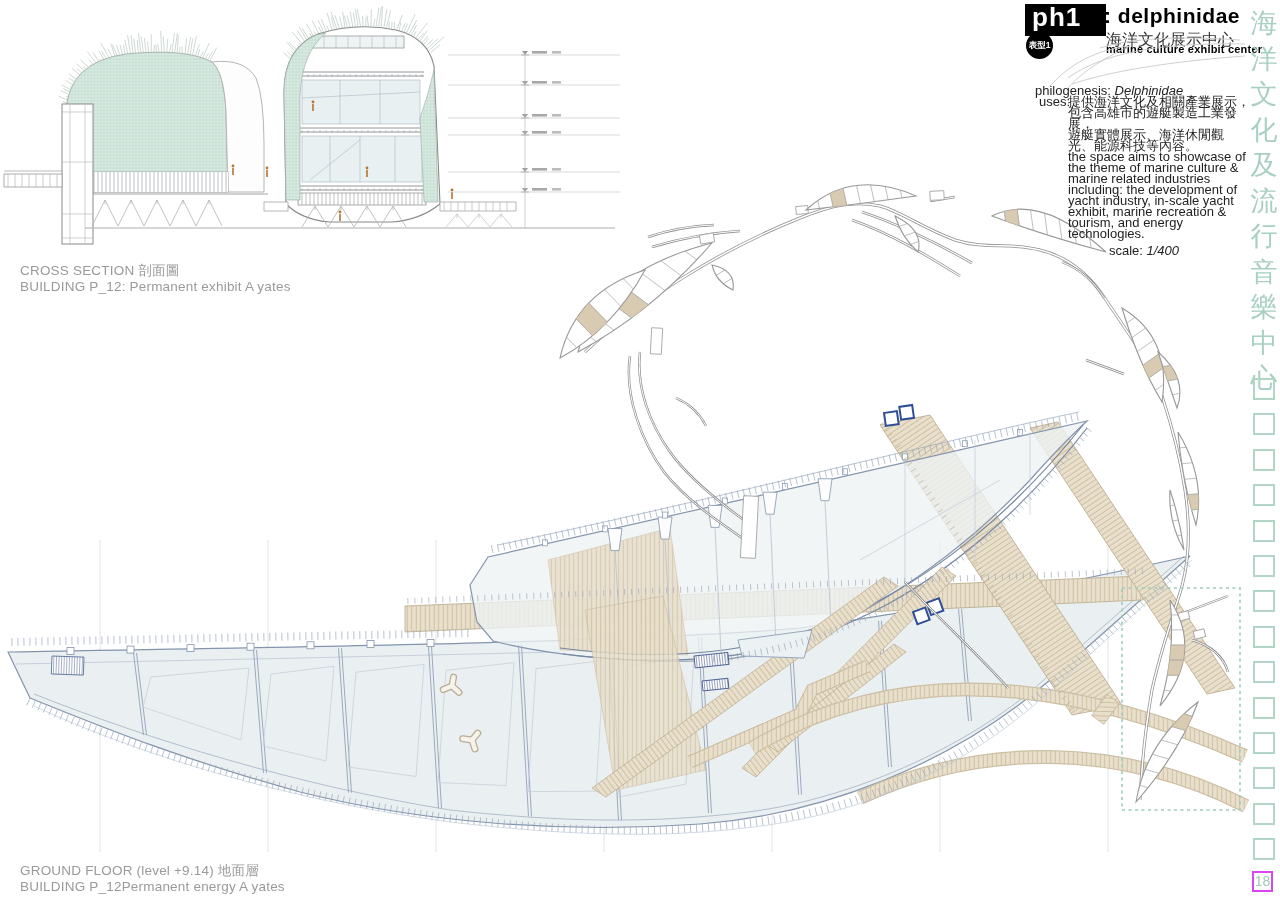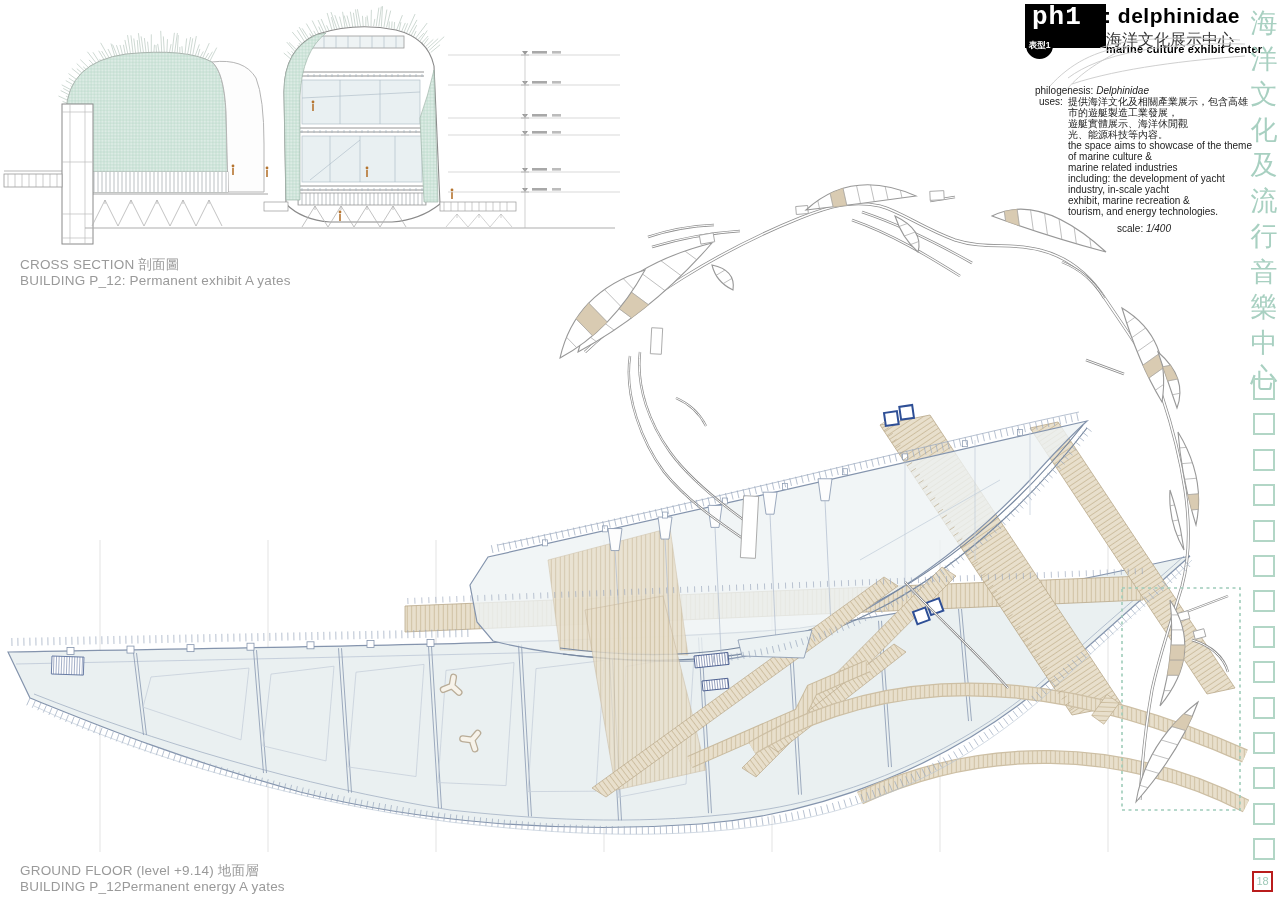--- a/index.html
+++ b/index.html
@@ -1,44 +1,44 @@
 <!DOCTYPE html>
 <html><head>
 <meta charset="utf-8">
 <style>
   html,body{margin:0;padding:0;background:#fff;}
   body{width:1280px;height:903px;position:relative;overflow:hidden;
        font-family:"Liberation Sans",sans-serif;}
   .abs{position:absolute;}
   svg{position:absolute;}
   
-  .ph-box{left:1025px;top:4px;width:74px;height:44px;background:#000;color:#fff;
-          font-weight:bold;font-size:26px;line-height:27px;padding-left:7px;letter-spacing:1px;font-family:Liberation Mono, monospace;}
+  .ph-box{left:1025px;top:4px;width:74px;height:32px;background:#000;color:#fff;
+          font-weight:bold;font-size:26px;line-height:27px;padding-left:7px;letter-spacing:1px;}
   .hd-title{left:1104px;top:4px;font-size:21px;font-weight:bold;color:#000;letter-spacing:.5px;}
   .hd-zh{left:1106px;top:30px;font-size:16px;color:#333;}
   .hd-en{left:1106px;top:43px;font-size:11px;font-weight:bold;color:#000;letter-spacing:.2px;}
   .badge{left:1026px;top:32px;width:27px;height:27px;border-radius:50%;background:#000;
          color:#fff;font-size:8.5px;line-height:27px;text-align:center;font-weight:bold;}
   
-  .info{left:1035px;top:85px;width:218px;font-size:10px;line-height:11px;color:#222;}
+  .info{left:1035px;top:85px;width:218px;font-size:13px;line-height:11px;color:#222;}
   .info .vals{margin-left:33px;}
   .info .lbl{position:absolute;left:4px;}
   .info .row{position:relative;}
   .info .scale{margin-top:6px;text-align:center;}
   
   .dwlabel{color:#9a9a9a;font-size:13.5px;line-height:16px;letter-spacing:.2px;}
-  .cs-label{left:20px;top:257px;}
+  .cs-label{left:20px;top:263px;}
   .gf-label{left:20px;top:863px;}
   
   .sidecol{left:1248px;top:0;width:32px;height:903px;}
   .vchar{position:absolute;left:0;width:32px;text-align:center;font-size:27px;
          color:#a8d0c1;line-height:34px;}
   .sq{position:absolute;left:5px;width:18px;height:18px;border:2px solid #b2d6c6;}
-  .pagebox{left:1252px;top:871px;width:17px;height:17px;border:2px solid #b91c1c;
-           color:#9fc9b8;font-size:11px;text-align:center;line-height:17px;}
+  .pagebox{left:1252px;top:871px;width:17px;height:17px;border:2px solid #d946ef;
+           color:#9fc9b8;font-size:14px;text-align:center;line-height:17px;}
 </style>
 </head>
 <body>
 
 <svg id="svgSection" style="left:0;top:0" width="640" height="250" viewBox="0 0 640 250">
   <defs>
     <pattern id="mesh" width="3.2" height="3.2" patternUnits="userSpaceOnUse">
       <rect width="3.2" height="3.2" fill="#ddece5"></rect>
       <path d="M1.6,0V3.2 M0,1.6H3.2" stroke="#b4d6c6" stroke-width="0.55"></path>
     </pattern>

